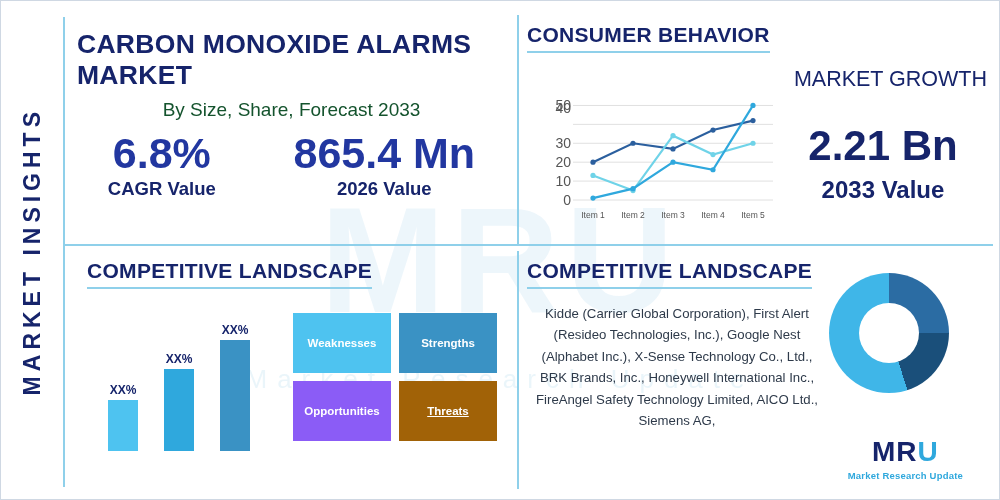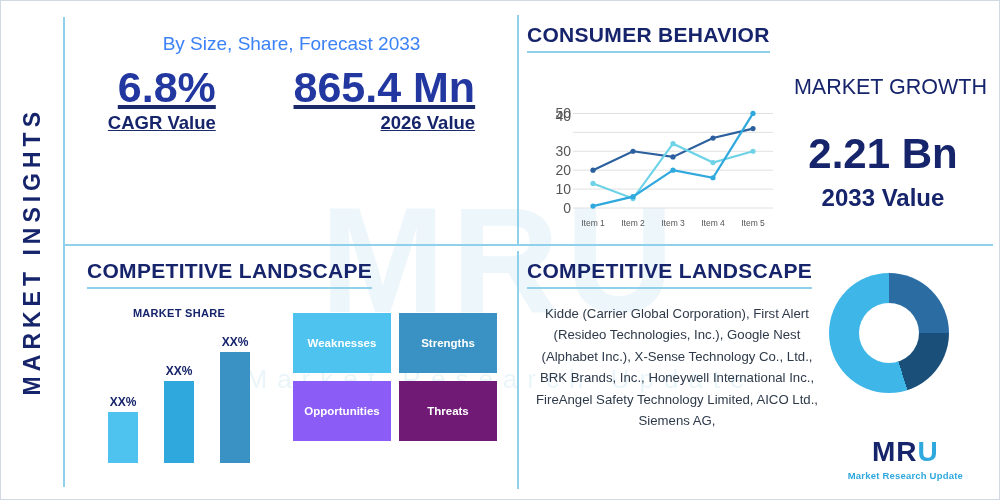--- a/index.html
+++ b/index.html
@@ -43,32 +43,32 @@
   .q1{left:68px;top:14px;width:445px;height:228px;}
   .q2{left:522px;top:14px;width:470px;height:228px;}
   .q3{left:68px;top:250px;width:445px;height:238px;}
   .q4{left:522px;top:250px;width:470px;height:238px;}
 
   .title-main{
     font-size:26.5px;font-weight:bold;color:#16246b;letter-spacing:.3px;
     margin:14px 0 0 8px;
   }
   .subtitle{
-    text-align:center;font-size:19px;color:#3b82f6;margin-top:18px;
+    text-align:center;font-size:19px;color:#14532d;margin-top:8px;
   }
   .stats{display:flex;justify-content:space-around;margin-top:10px;}
-  .stat{text-align:right;text-decoration:underline;}
+  .stat{text-align:center;}
   .stat .big{font-size:43px;font-weight:bold;color:#2237a0;line-height:1.05;}
   .stat .lbl{font-size:18.5px;font-weight:bold;color:#16246b;margin-top:2px;}
 
   .hdr{
     font-size:21px;font-weight:bold;color:#16246b;letter-spacing:.3px;
     display:inline-block;padding-bottom:4px;border-bottom:2px solid #8fd0ea;
   }
-  .q2 .hdr{margin:8px 0 16px 4px;}
+  .q2 .hdr{margin:8px 0 8px 4px;}
   .mg-title{font-size:21.5px;font-weight:normal;color:#16246b;text-align:right;margin:6px 6px 0 0;}
 
   .q2row{display:flex;align-items:flex-start;margin-top:4px;}
   .chartbox{width:230px;height:130px;position:relative;margin-left:20px;}
   .growth{flex:1;text-align:center;margin-top:26px;}
   .growth .big{font-size:42px;font-weight:bold;color:#16246b;}
   .growth .lbl{font-size:24px;font-weight:bold;color:#16246b;margin-top:6px;}
 
   
   .axis-lbls{position:absolute;left:0;top:0;width:30px;height:104px;}
@@ -111,20 +111,21 @@
 
   <div class="rail">
     <span>MARKET INSIGHTS</span>
   </div>
   <div class="rail-line"></div>
   <div class="hline"></div>
   <div class="vline-top"></div>
   <div class="vline-bot"></div>
 
   <div class="q q1">
+    <div class="title-main">CARBON MONOXIDE ALARMS MARKET</div>
     <div class="subtitle">By Size, Share, Forecast 2033</div>
     <div class="stats">
       <div class="stat">
         <div class="big">6.8%</div>
         <div class="lbl">CAGR Value</div>
       </div>
       <div class="stat">
         <div class="big">865.4 Mn</div>
         <div class="lbl">2026 Value</div>
       </div>
@@ -182,38 +183,37 @@
         <div class="big">2.21 Bn</div>
         <div class="lbl">2033 Value</div>
       </div>
     </div>
   </div>
 
   <div class="q q3">
     <div class="hdr">COMPETITIVE LANDSCAPE</div>
     <div class="q3body">
       <div class="barblock">
-        <div class="barlabel">MARKET SHARE</div>
         <div class="bars" id="barwrap">
             <div class="bar" style="height: 51.2px; background: rgb(78, 195, 240);">
               <span>XX%</span>
             </div>
             <div class="bar" style="height: 81.92px; background: rgb(47, 168, 221);">
               <span>XX%</span>
             </div>
             <div class="bar" style="height: 110.933px; background: rgb(58, 146, 196);">
               <span>XX%</span>
             </div>
           </div>
       </div>
       <div class="swot" id="swotwrap">
           <div style="background: rgb(78, 195, 240);">Weaknesses</div>
           <div style="background: rgb(58, 146, 196);">Strengths</div>
           <div style="background: #8b5cf6;">Opportunities</div>
-          <div style="background: #701a75;">Threats</div>
+          <div style="background: #a16207; text-decoration: underline;">Threats</div>
         </div>
     </div>
   </div>
 
   <div class="q q4">
     <div class="hdr">COMPETITIVE LANDSCAPE</div>
     <div class="companies">Kidde (Carrier Global Corporation), First Alert (Resideo Technologies, Inc.), Google Nest (Alphabet Inc.), X-Sense Technology Co., Ltd., BRK Brands, Inc., Honeywell International Inc., FireAngel Safety Technology Limited, AICO Ltd., Siemens AG,</div>
     <div class="donutwrap">
       <div class="donut" id="donut" style="background: conic-gradient(rgb(43, 108, 163) 0deg, rgb(43, 108, 163) 90deg, rgb(26, 79, 122) 90deg, rgb(26, 79, 122) 162deg, rgb(63, 182, 232) 162deg, rgb(63, 182, 232) 360deg); position: relative;"></div>
     </div>

